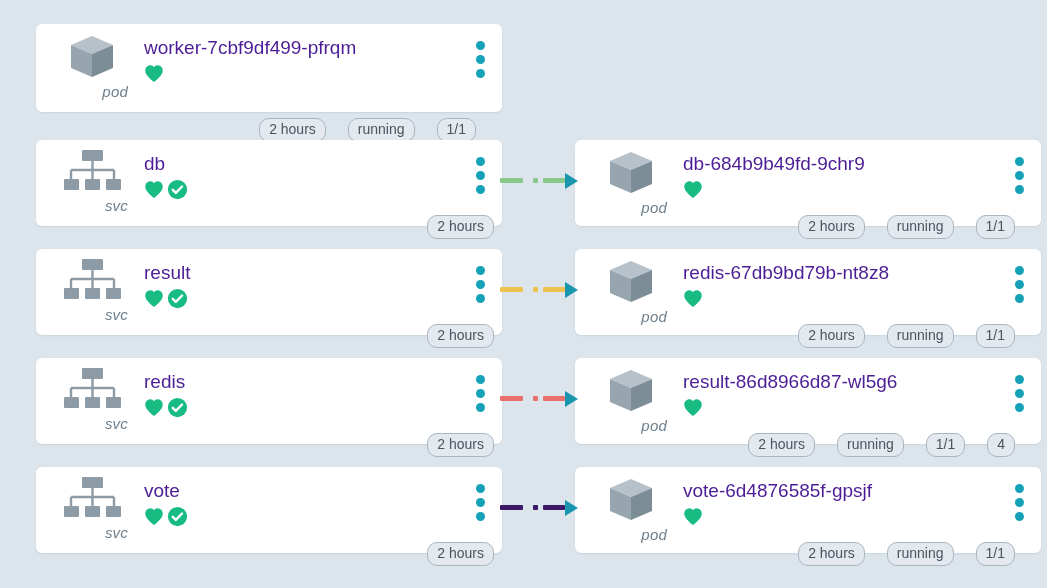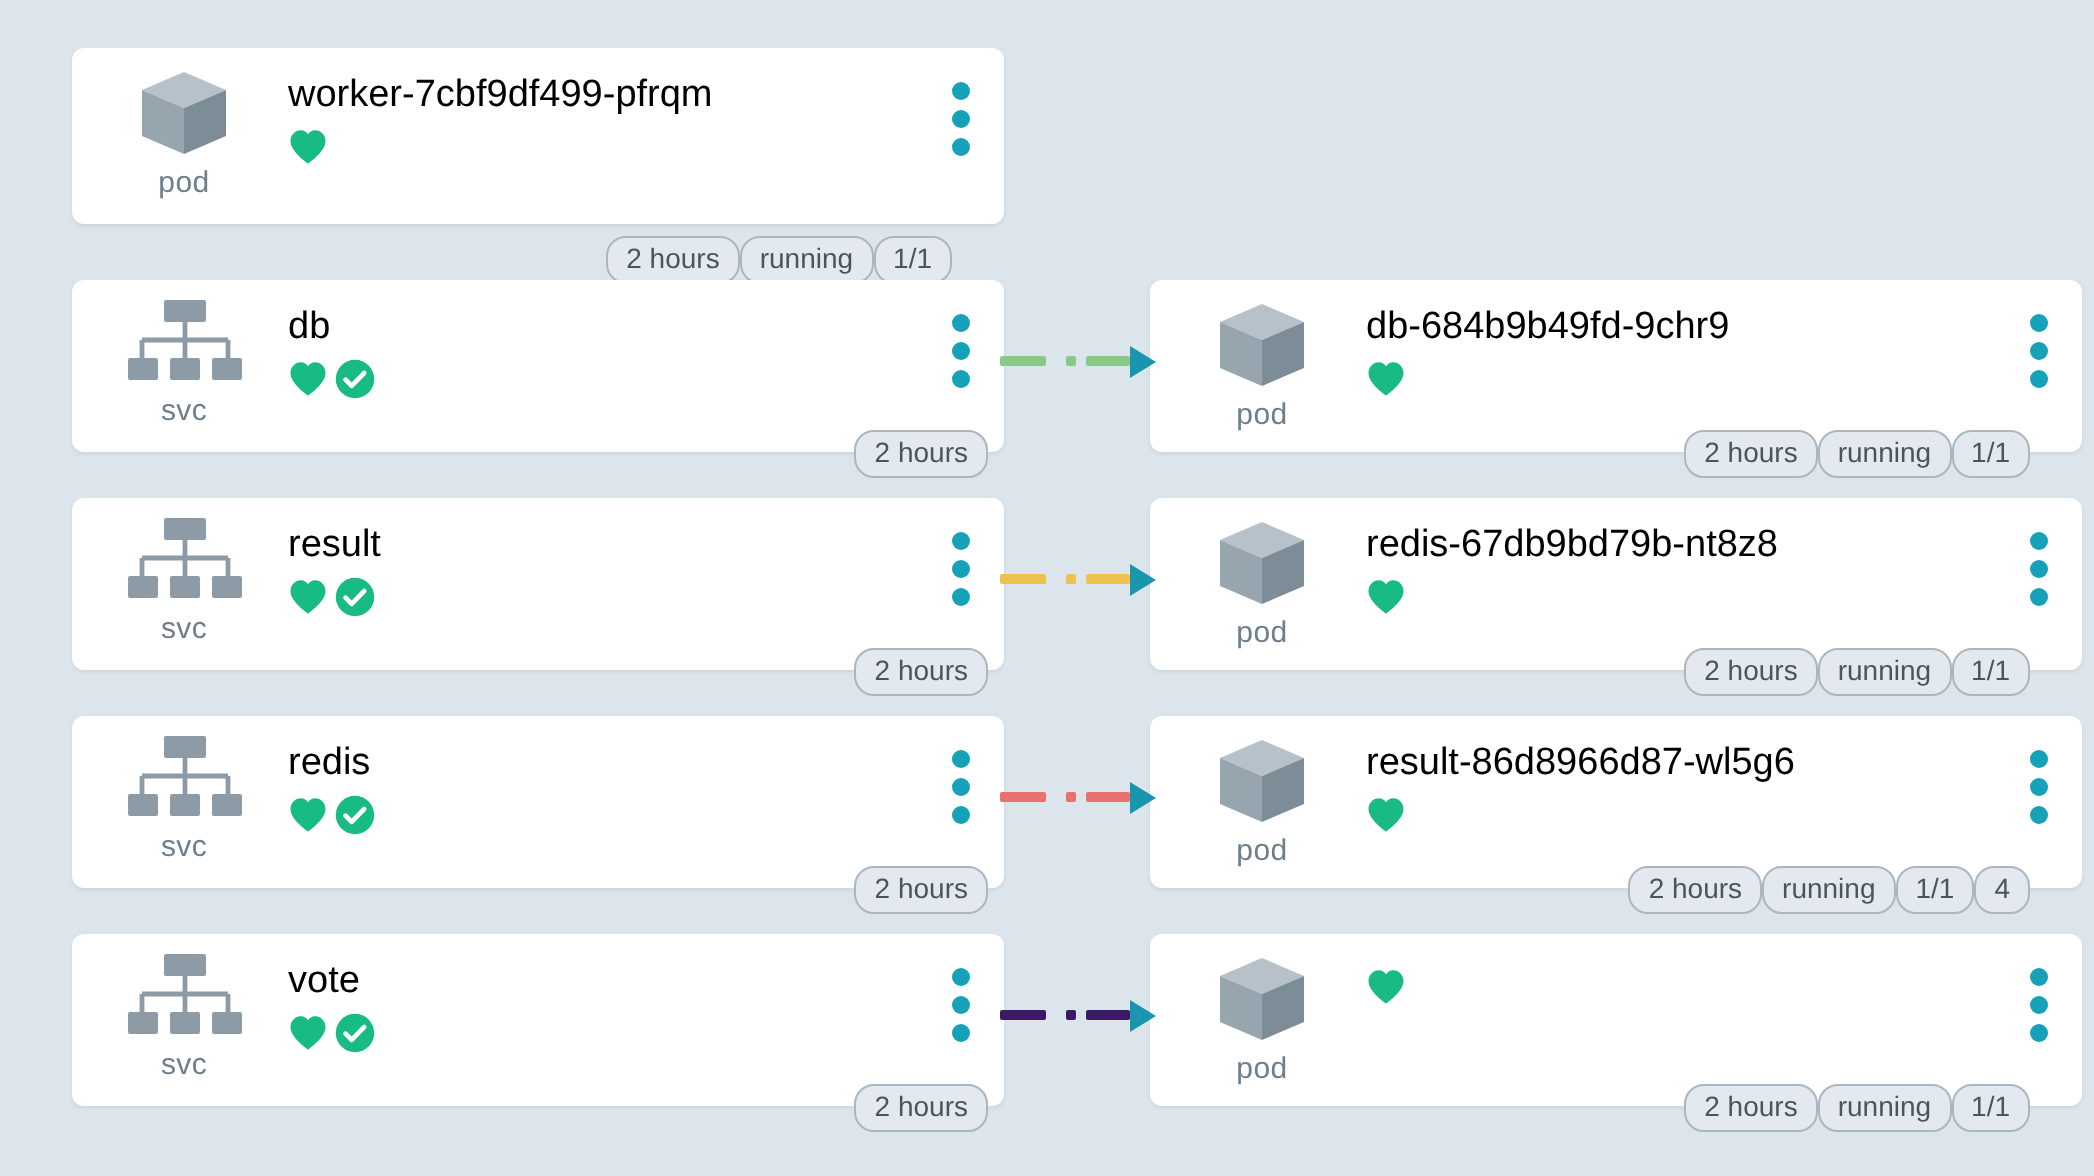--- a/index.html
+++ b/index.html
@@ -34,42 +34,43 @@
     height: 100%;
     width: 100%;
   }
 
   
   .kind {
     position: absolute;
     left: 20px;
     top: 8px;
     width: 72px;
-    text-align: center;
+    text-align: right;
+    font-style: italic;
   }
   .kind-label {
     font-size: 15px;
     color: #6d7f8c;
     letter-spacing: .2px;
     margin-top: 1px;
   }
 
   .icon-cube { display: block; margin: 0 auto; }
   .icon-svc  { display: block; margin: 0 auto; }
 
   
   .node-main {
     position: absolute;
     left: 108px;
     top: 12px;
     right: 44px;
   }
   .node-title {
     font-size: 19px;
-    color: #000000;
+    color: #4c1d95;
     line-height: 23px;
     white-space: nowrap;
     overflow: hidden;
   }
   .status-row {
     margin-top: 3px;
     height: 22px;
     display: flex;
     align-items: center;
     gap: 3px;
@@ -104,21 +105,21 @@
     border-radius: 50%;
     background: #15a2b8;
     margin-bottom: 5px;
   }
   .kebab i:last-child { margin-bottom: 0; }
 
   
   .pills {
     position: absolute;
     display: flex;
-    gap: 0;
+    gap: 22px;
     align-items: center;
     text-align: center;
   }
   .pill {
     background: #e3e9ef;
     border: 1px solid #aab6c0;
     border-radius: 10px;
     color: #4a555e;
     font-size: 14px;
     line-height: 15px;
@@ -420,20 +421,21 @@
       <div class="node-inner">
         <div class="kind">
           <svg class="icon-cube" width="50" height="50" viewBox="0 0 50 50">
             <polygon points="25,4 46,13 25,22 4,13" fill="#b6c1c9"></polygon>
             <polygon points="4,13 25,22 25,45 4,36" fill="#97a5ae"></polygon>
             <polygon points="46,13 25,22 25,45 46,36" fill="#7d8d98"></polygon>
           </svg>
           <div class="kind-label">pod</div>
         </div>
         <div class="node-main">
+          <div class="node-title">vote-6d4876585f-gpsjf</div>
           <div class="status-row">
             <svg class="heart" viewBox="0 0 24 22">
               <path d="M12 21S1.5 13.9 1.5 7.6C1.5 3.8 4.3 1 7.7 1c2 0 3.5 1 4.3 2.4C12.8 2 14.3 1 16.3 1 19.7 1 22.5 3.8 22.5 7.6 22.5 13.9 12 21 12 21z" fill="#18bc82"></path>
             </svg>
           </div>
         </div>
         <div class="kebab">
           <i></i>
           <i></i>
           <i></i>

